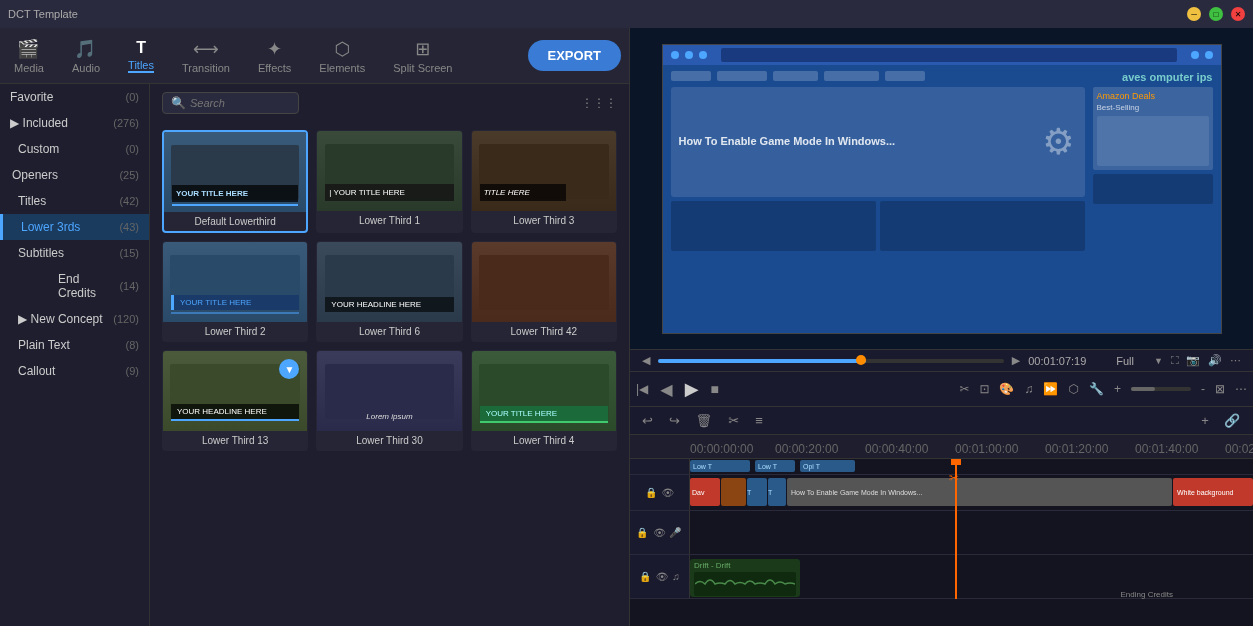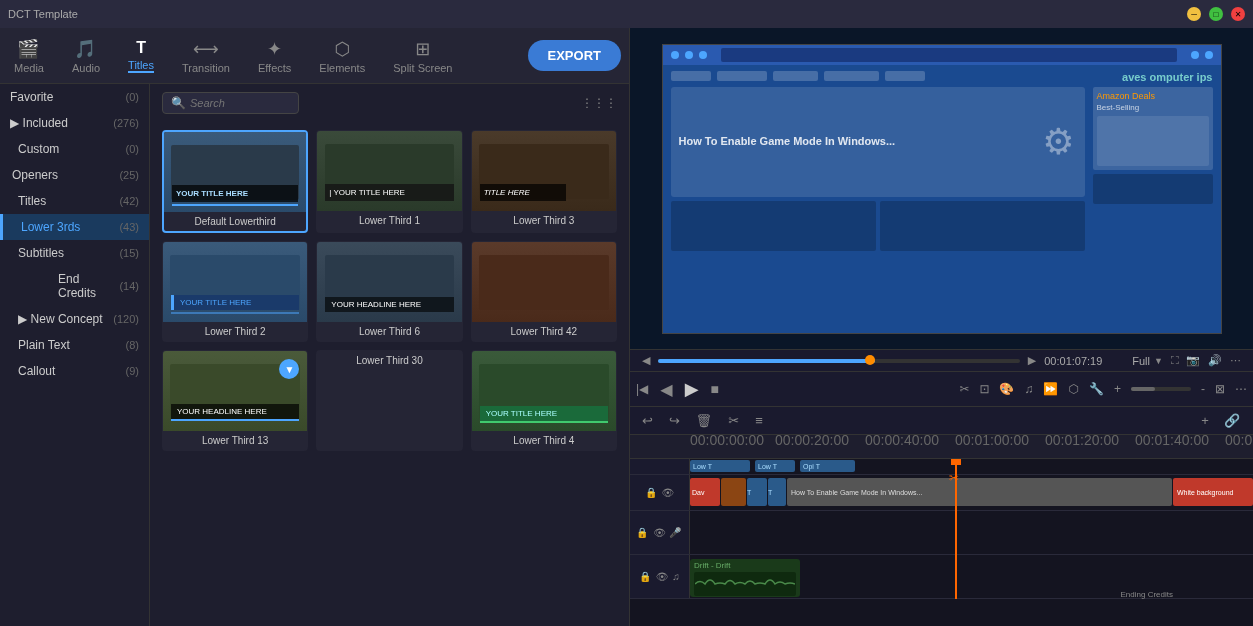--- a/index.html
+++ b/index.html
@@ -61,21 +61,21 @@
     .progress-handle { position: absolute; right: 40%; top: -4px; width: 10px; height: 10px; background: #ff8c00; border-radius: 50%; }
 
     
     .playback-controls { background: #1a1a2e; padding: 6px; display: flex; align-items: center; justify-content: center; gap: 12px; border-top: 1px solid #333; }
 
     
     .timeline { height: 220px; background: #141420; border-top: 1px solid #333; overflow: hidden; }
     .timeline-toolbar { display: flex; align-items: center; gap: 8px; padding: 4px 8px; background: #1a1a2e; border-bottom: 1px solid #333; }
     .tl-btn { background: transparent; border: none; color: #888; cursor: pointer; font-size: 13px; padding: 2px 4px; }
     .timeline-ruler { height: 24px; background: #1e1e2e; border-bottom: 1px solid #333; display: flex; align-items: flex-end; padding-bottom: 2px; overflow: hidden; position: relative; }
-    .ruler-tick { position: absolute; bottom: 8px; font-size: 14px; color: #666; }
+    .ruler-tick { position: absolute; bottom: 0; font-size: 12px; color: #666; }
     .track-row { display: flex; height: 36px; border-bottom: 1px solid #2a2a3a; align-items: center; }
     .track-controls { width: 60px; background: #1a1a2e; height: 100%; display: flex; align-items: center; justify-content: center; gap: 4px; border-right: 1px solid #333; }
     .track-ctrl-btn { background: transparent; border: none; color: #888; cursor: pointer; font-size: 10px; }
     .track-content { flex: 1; height: 100%; position: relative; overflow: hidden; }
 
     
     .waveform-row { display: flex; height: 44px; border-bottom: 1px solid #2a2a3a; }
     .waveform-controls { width: 60px; background: #1a1a2e; display: flex; align-items: center; justify-content: center; gap: 4px; border-right: 1px solid #333; }
     .waveform-content { flex: 1; background: #1a2a1a; position: relative; margin-top: 46px; }
 
@@ -244,20 +244,24 @@
           <div class="grid-item">
             <div class="grid-item-thumb" style="background: linear-gradient(180deg, #4a5a3a 0%, #3a4a2a 100%);">
               <div style="position:absolute;bottom:10px;left:8px;right:8px;background:rgba(0,0,0,0.7);padding:3px 6px;font-size:8px;color:#fff;border-bottom:2px solid #4da6ff;">YOUR HEADLINE HERE</div>
               <div style="position:absolute;top:8px;right:8px;width:20px;height:20px;background:#4da6ff;border-radius:50%;display:flex;align-items:center;justify-content:center;color:#fff;font-size:10px;">▼</div>
               <div style="width:90%;height:55px;background:#3a4a2a;border-radius:2px;"></div>
             </div>
             <div class="grid-item-label">Lower Third 13</div>
           </div>
 
           <div class="grid-item">
+            <div class="grid-item-thumb" style="background: linear-gradient(180deg, #3a3a5a 0%, #2a2a4a 100%);">
+              <div style="position:absolute;bottom:10px;left:50%;transform:translateX(-50%);text-align:center;font-size:8px;color:#ddd;font-style:italic;">Lorem ipsum</div>
+              <div style="width:90%;height:55px;background:#2a2a4a;border-radius:2px;"></div>
+            </div>
             <div class="grid-item-label">Lower Third 30</div>
           </div>
 
           <div class="grid-item">
             <div class="grid-item-thumb" style="background: linear-gradient(180deg, #3a5a3a 0%, #2a4a2a 100%);">
               <div style="position:absolute;bottom:10px;left:8px;right:8px;background:#1a6a3a;padding:3px 6px;font-size:8px;color:#aff;">YOUR TITLE HERE</div>
               <div style="position:absolute;bottom:8px;left:8px;right:8px;height:2px;background:#4aff8a;opacity:0.7;"></div>
               <div style="width:90%;height:55px;background:#2a4a2a;border-radius:2px;"></div>
             </div>
             <div class="grid-item-label">Lower Third 4</div>
@@ -318,21 +322,21 @@
     </div>
 
     <div style="background:#1a1a2e;padding:4px 12px;display:flex;align-items:center;gap:8px;border-top:1px solid #333;">
       <span style="font-size:11px;color:#888;">◀</span>
       <div class="progress-bar-container">
         <div class="progress-bar"></div>
         <div class="progress-handle"></div>
       </div>
       <span style="font-size:11px;color:#888;">▶</span>
       <span style="font-size:11px;color:#aaa;min-width:80px;">00:01:07:19</span>
-      <div style="display:flex;align-items:center;gap:4px;">
+      <div style="display:flex;align-items:center;gap:20px;">
         <span style="font-size:11px;color:#aaa;">Full</span>
         <span style="font-size:9px;color:#888;">▼</span>
       </div>
       <span style="font-size:11px;color:#888;">⛶</span>
       <span style="font-size:11px;color:#888;">📷</span>
       <span style="font-size:11px;color:#888;">🔊</span>
       <span style="font-size:11px;color:#888;">⋯</span>
     </div>
 
     <div class="playback-controls">

